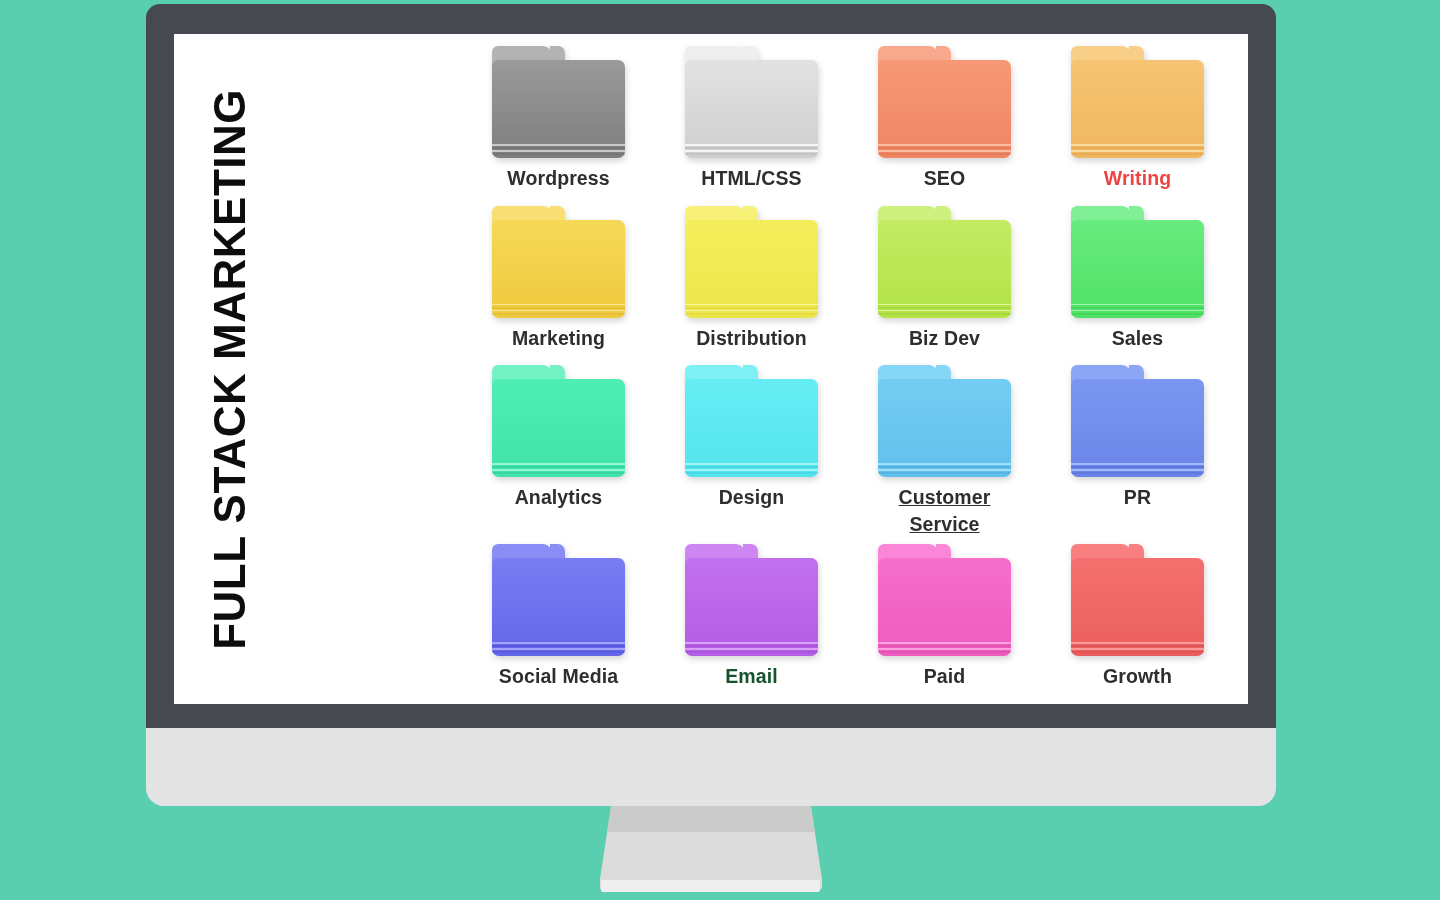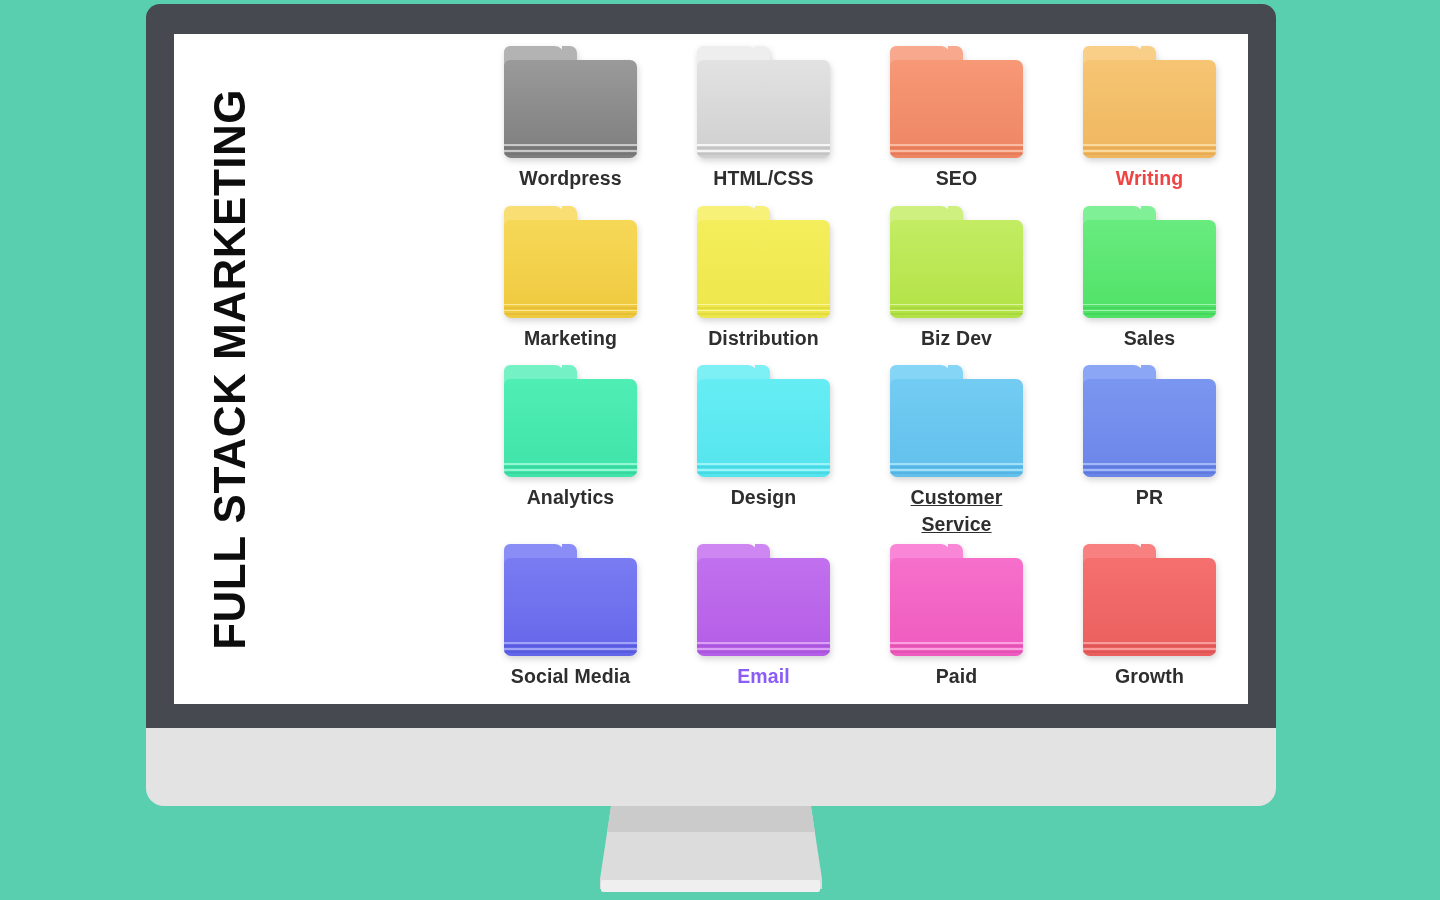--- a/index.html
+++ b/index.html
@@ -87,21 +87,21 @@
     font-weight:700;
     letter-spacing:0.5px;
     color:#0D0D0D;
     white-space:nowrap;
     line-height:1;
   }
 
   
   #grid {
     position:absolute;
-    left:292px; top:0;
+    left:280px; top:0;
     width:794px; height:670px;
     display:grid;
     grid-template-columns:repeat(4, 1fr);
     grid-template-rows:repeat(4, 1fr);
     padding:6px 14px 6px 8px;
   }
 
   .cell {
     display:flex;
     flex-direction:column;
@@ -373,21 +373,21 @@
               <div class="tab" style="background: rgb(206, 134, 242);"></div>
               <div class="body" style="background: linear-gradient(rgb(193, 112, 238) 0%, rgb(180, 93, 230) 100%);">
                 <div class="stripes">
                   <i style="top: 2px; height: 1.5px; background: rgb(217, 160, 245);"></i>
                   <i style="top: 5px; height: 2px; background: rgb(170, 85, 220);"></i>
                   <i style="top: 8px; height: 1.5px; background: rgb(217, 160, 245);"></i>
                   <i style="top: 11px; height: 2px; background: rgb(170, 85, 220);"></i>
                 </div>
               </div>
             </div>
-            <div class="label" style="color: #8b5cf6;">Email</div>
+            <div class="label" style="color: #14532d;">Email</div>
           </div>
           <div class="cell">
             <div class="folder" data-idx="14">
               <div class="tab" style="background: rgb(249, 134, 214);"></div>
               <div class="body" style="background: linear-gradient(rgb(246, 111, 203) 0%, rgb(238, 91, 190) 100%);">
                 <div class="stripes">
                   <i style="top: 2px; height: 1.5px; background: rgb(251, 161, 224);"></i>
                   <i style="top: 5px; height: 2px; background: rgb(228, 82, 180);"></i>
                   <i style="top: 8px; height: 1.5px; background: rgb(251, 161, 224);"></i>
                   <i style="top: 11px; height: 2px; background: rgb(228, 82, 180);"></i>

